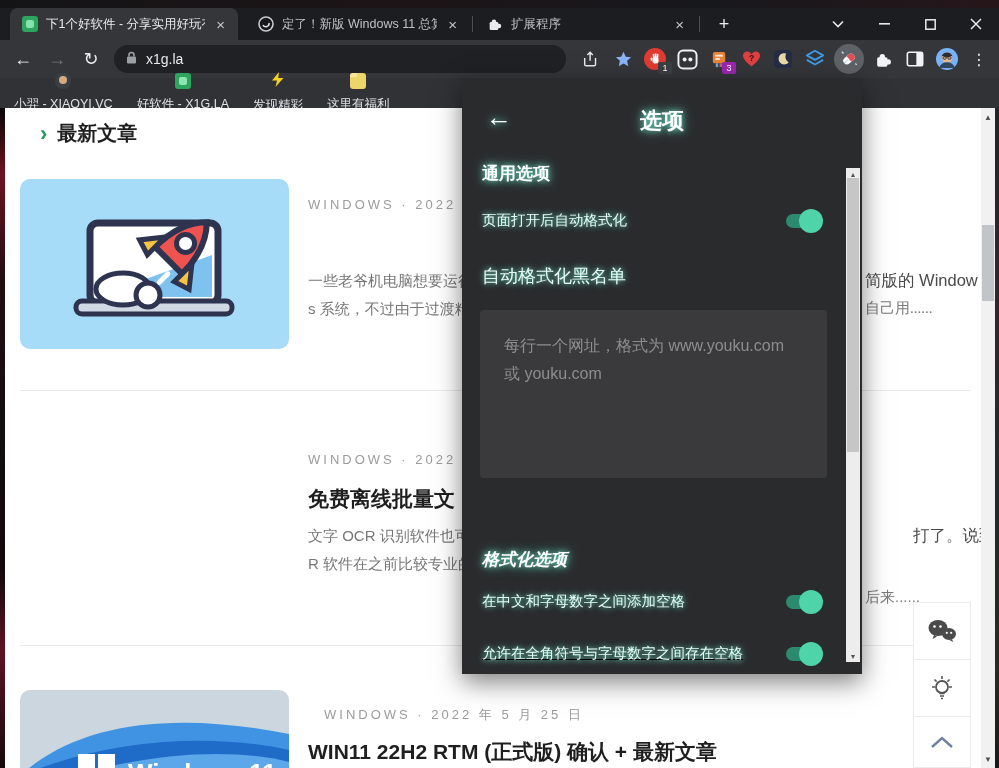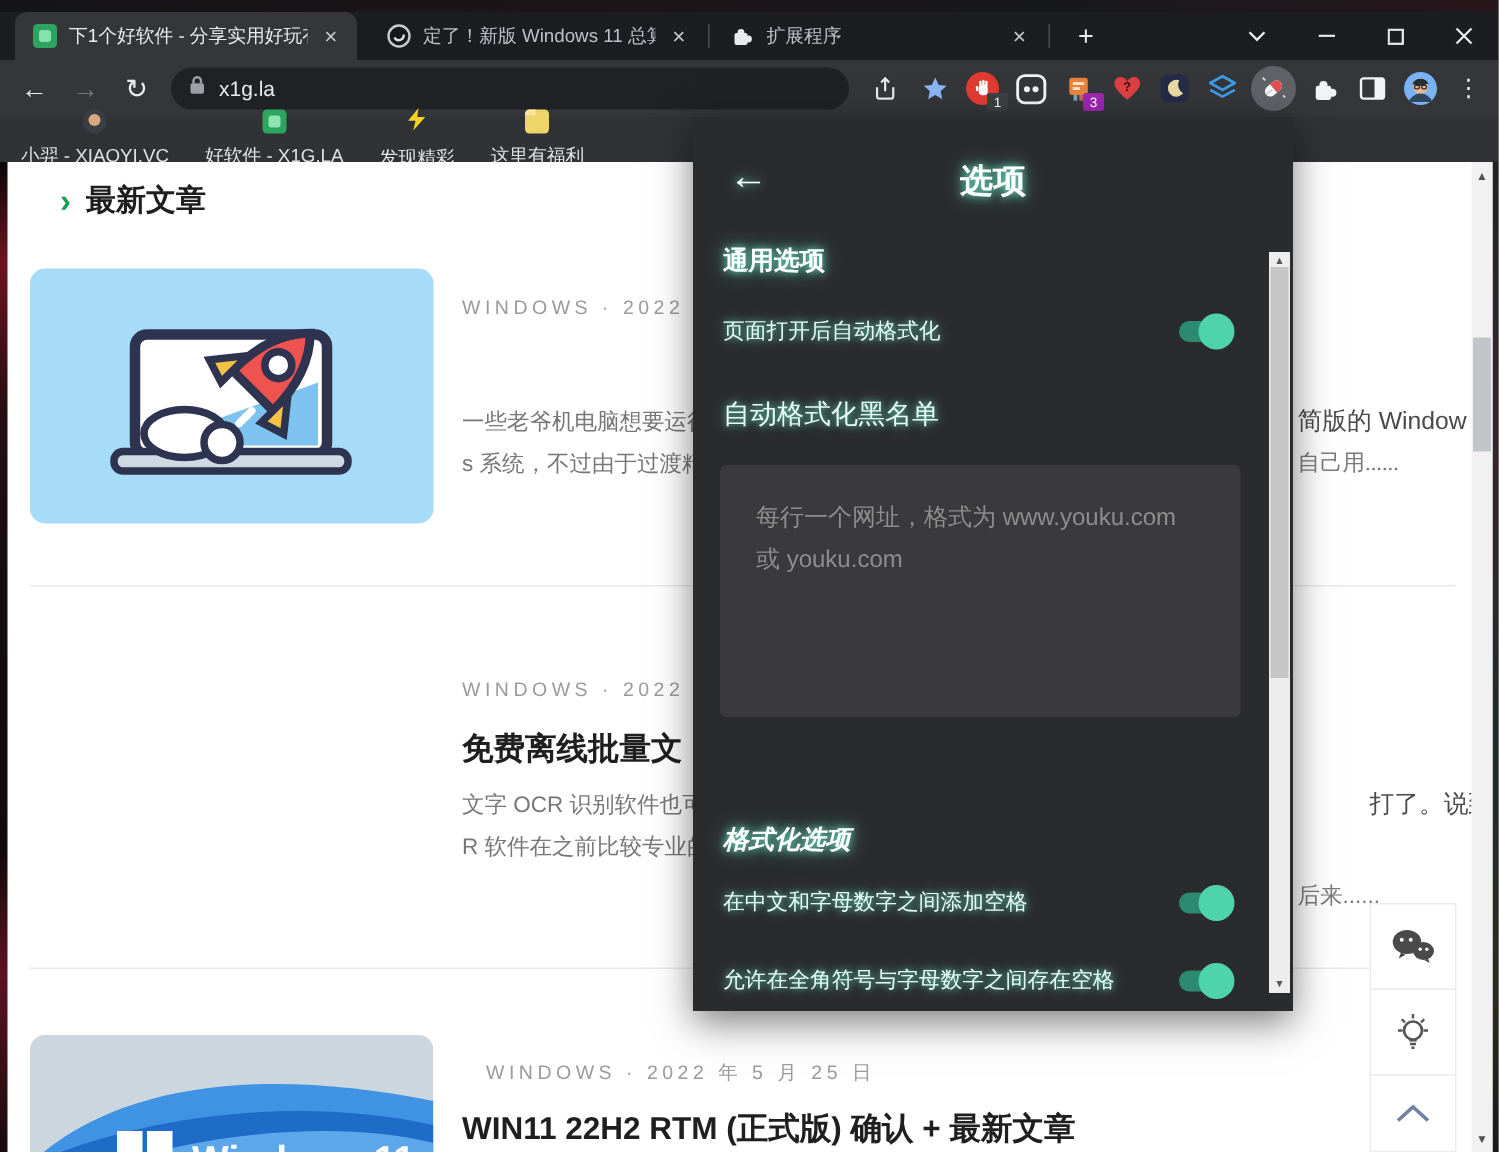--- a/index.html
+++ b/index.html
@@ -424,21 +424,21 @@
 
     <div class="pp-h glow-strong" style="top:470px;font-style:italic;">格式化选项</div>
 
     <div class="pp-row" style="top:514px;">
       <span class="pp-label glow-soft">在中文和字母数字之间添加空格</span>
       <span class="toggle">
           <span class="knob"></span>
         </span>
     </div>
 
-    <div class="pp-row" style="top:566px;">
+    <div class="pp-row" style="top:566px;text-decoration:underline;">
       <span class="pp-label glow-soft">允许在全角符号与字母数字之间存在空格</span>
       <span class="toggle">
           <span class="knob"></span>
         </span>
     </div>
 
     <div class="pp-scroll">
       <span class="pp-arrow" style="top:0;">▲</span>
       <span class="pp-thumb"></span>
       <span class="pp-arrow" style="bottom:0;">▼</span>

